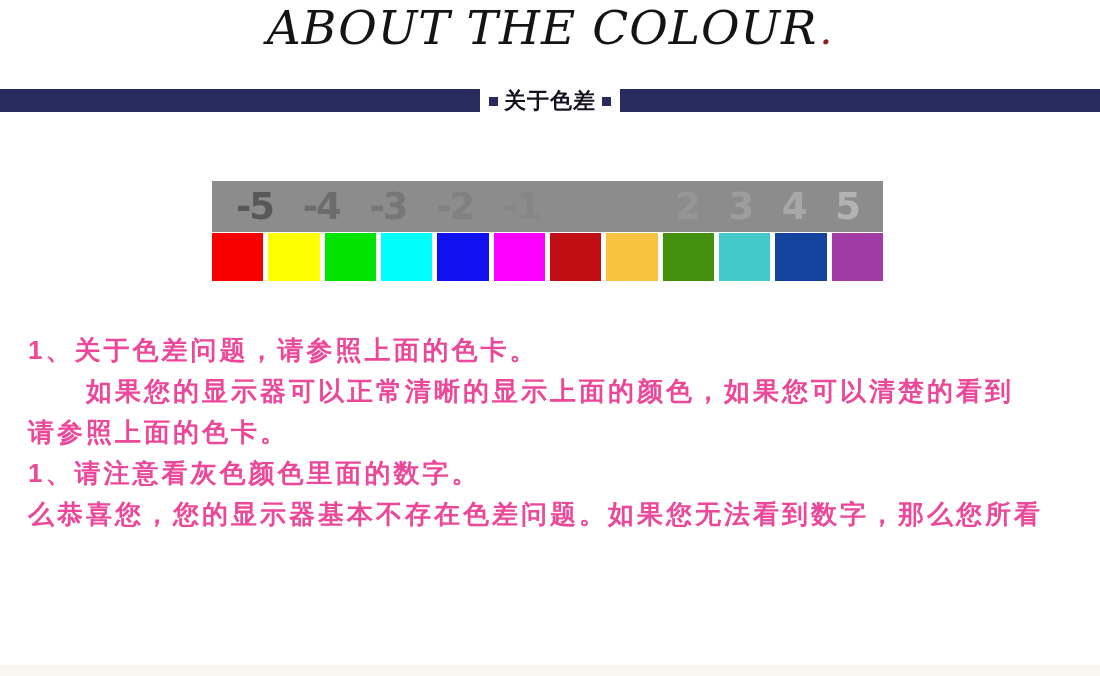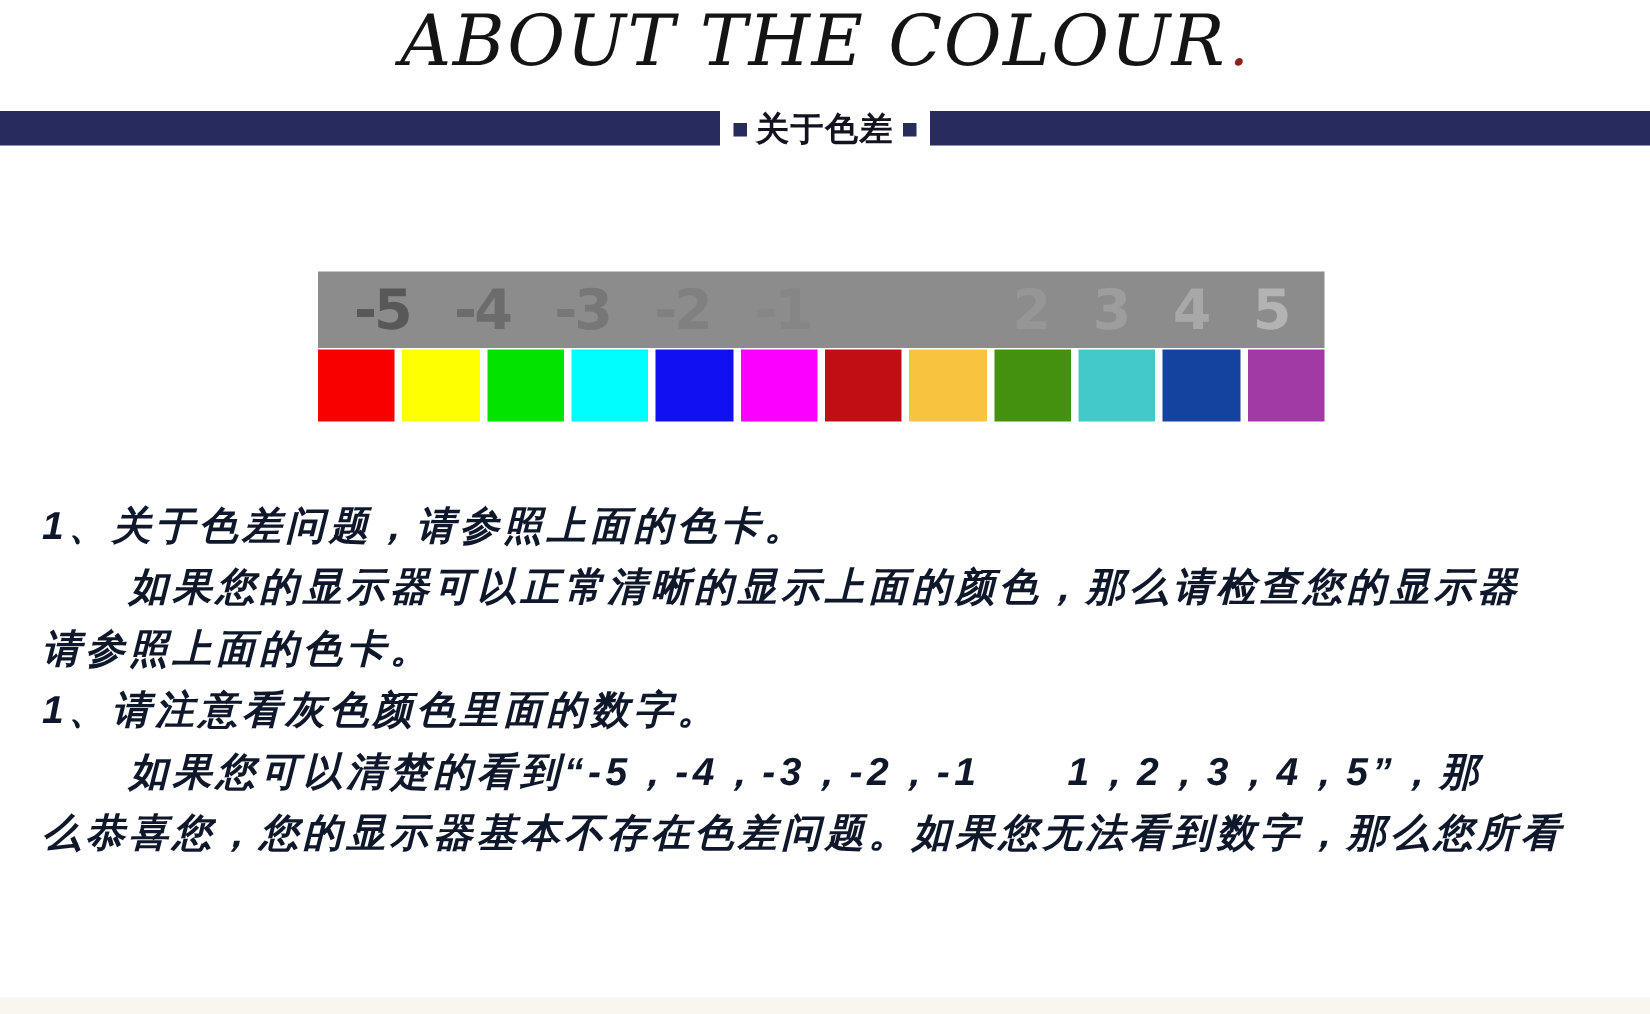--- a/index.html
+++ b/index.html
@@ -26,21 +26,21 @@
     letter-spacing: 1px;
     white-space: nowrap;
   }
   .title-period {
     font-size: 40px;
     margin-left: 2px;
   }
 
   .band {
     position: absolute;
-    top: 74px; left: 0;
+    top: 89px; left: 0;
     width: 100%; height: 23px;
   }
   .band-label-box {
     position: absolute;
     top: -7px; left: 50%;
     transform: translateX(-50%);
     width: 140px; height: 38px;
     background: #ffffff;
     display: flex;
     align-items: center;
@@ -86,22 +86,21 @@
     display: flex;
     gap: 5px;
   }
   .swatch { flex: 1; height: 100%; }
 
   
   .body-text {
     position: absolute;
     left: 28px; top: 330px;
     width: 1055px;
-    color: #0f172a;
-    font-style: italic;
+    color: #ec4899;
   }
   .text-line {
     font-size: 26px;
     line-height: 41px;
     font-weight: bold;
     letter-spacing: 3px;
     white-space: nowrap;
   }
 
   .bottom-strip {
@@ -151,22 +150,21 @@
         <div class="swatch" style="background: rgb(248, 196, 64);"></div>
         <div class="swatch" style="background: rgb(67, 145, 14);"></div>
         <div class="swatch" style="background: rgb(68, 201, 203);"></div>
         <div class="swatch" style="background: rgb(20, 66, 159);"></div>
         <div class="swatch" style="background: rgb(161, 58, 165);"></div>
       </div>
   </div>
 
   <div class="body-text">
       <div class="text-line">1、关于色差问题，请参照上面的色卡。</div>
-      <div class="text-line">　　如果您的显示器可以正常清晰的显示上面的颜色，那么请检查您的显示器</div>
+      <div class="text-line">　　如果您的显示器可以正常清晰的显示上面的颜色，如果您可以清楚的看到</div>
       <div class="text-line">请参照上面的色卡。</div>
       <div class="text-line">1、请注意看灰色颜色里面的数字。</div>
-      <div class="text-line">　　如果您可以清楚的看到“-5，-4，-3，-2，-1　　1，2，3，4，5”，那</div>
       <div class="text-line">么恭喜您，您的显示器基本不存在色差问题。如果您无法看到数字，那么您所看</div>
     </div>
 
   <div class="bottom-strip" style="background: rgb(249, 246, 240);"></div>
 
 </div>
 
 </body></html>

